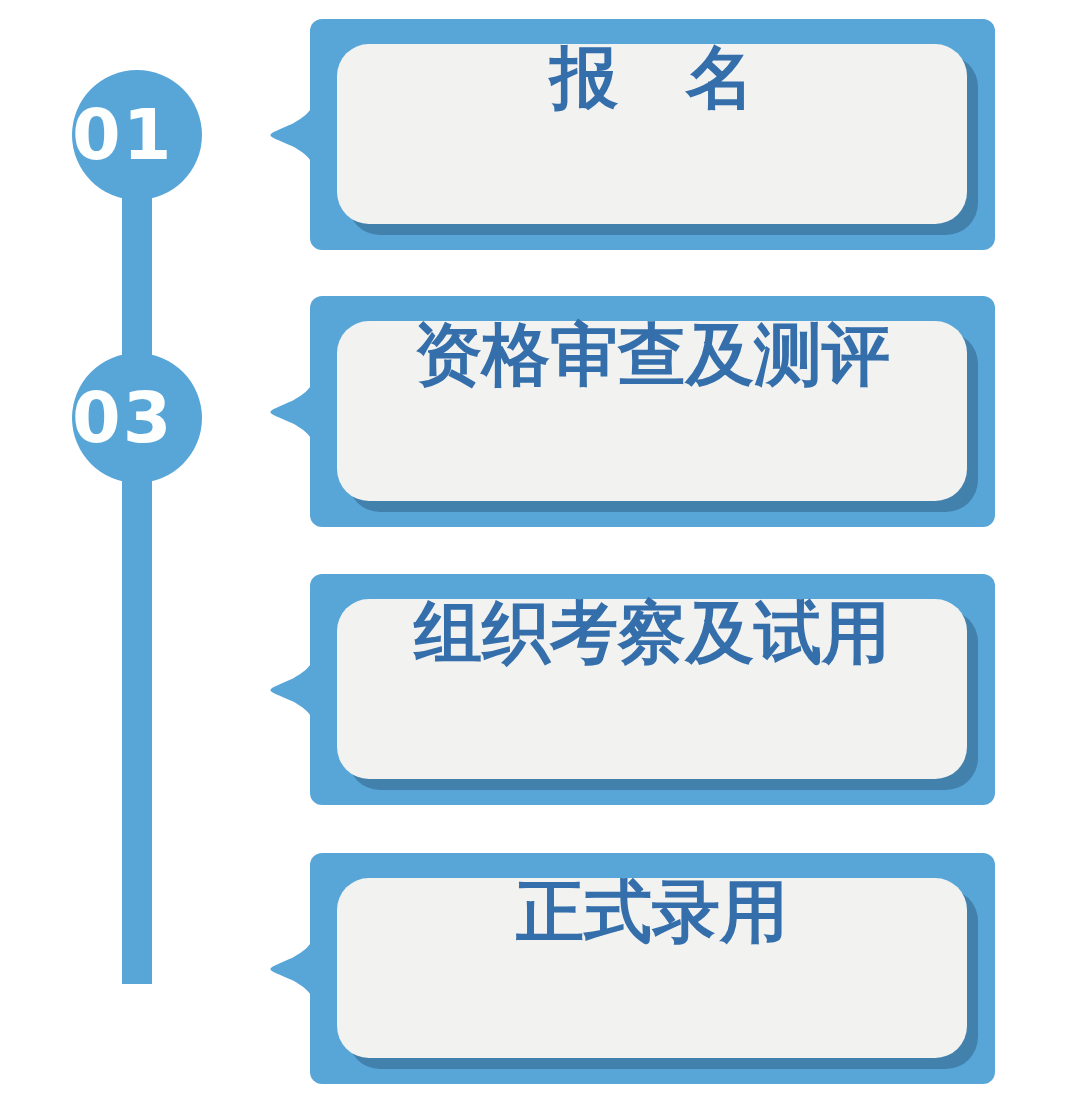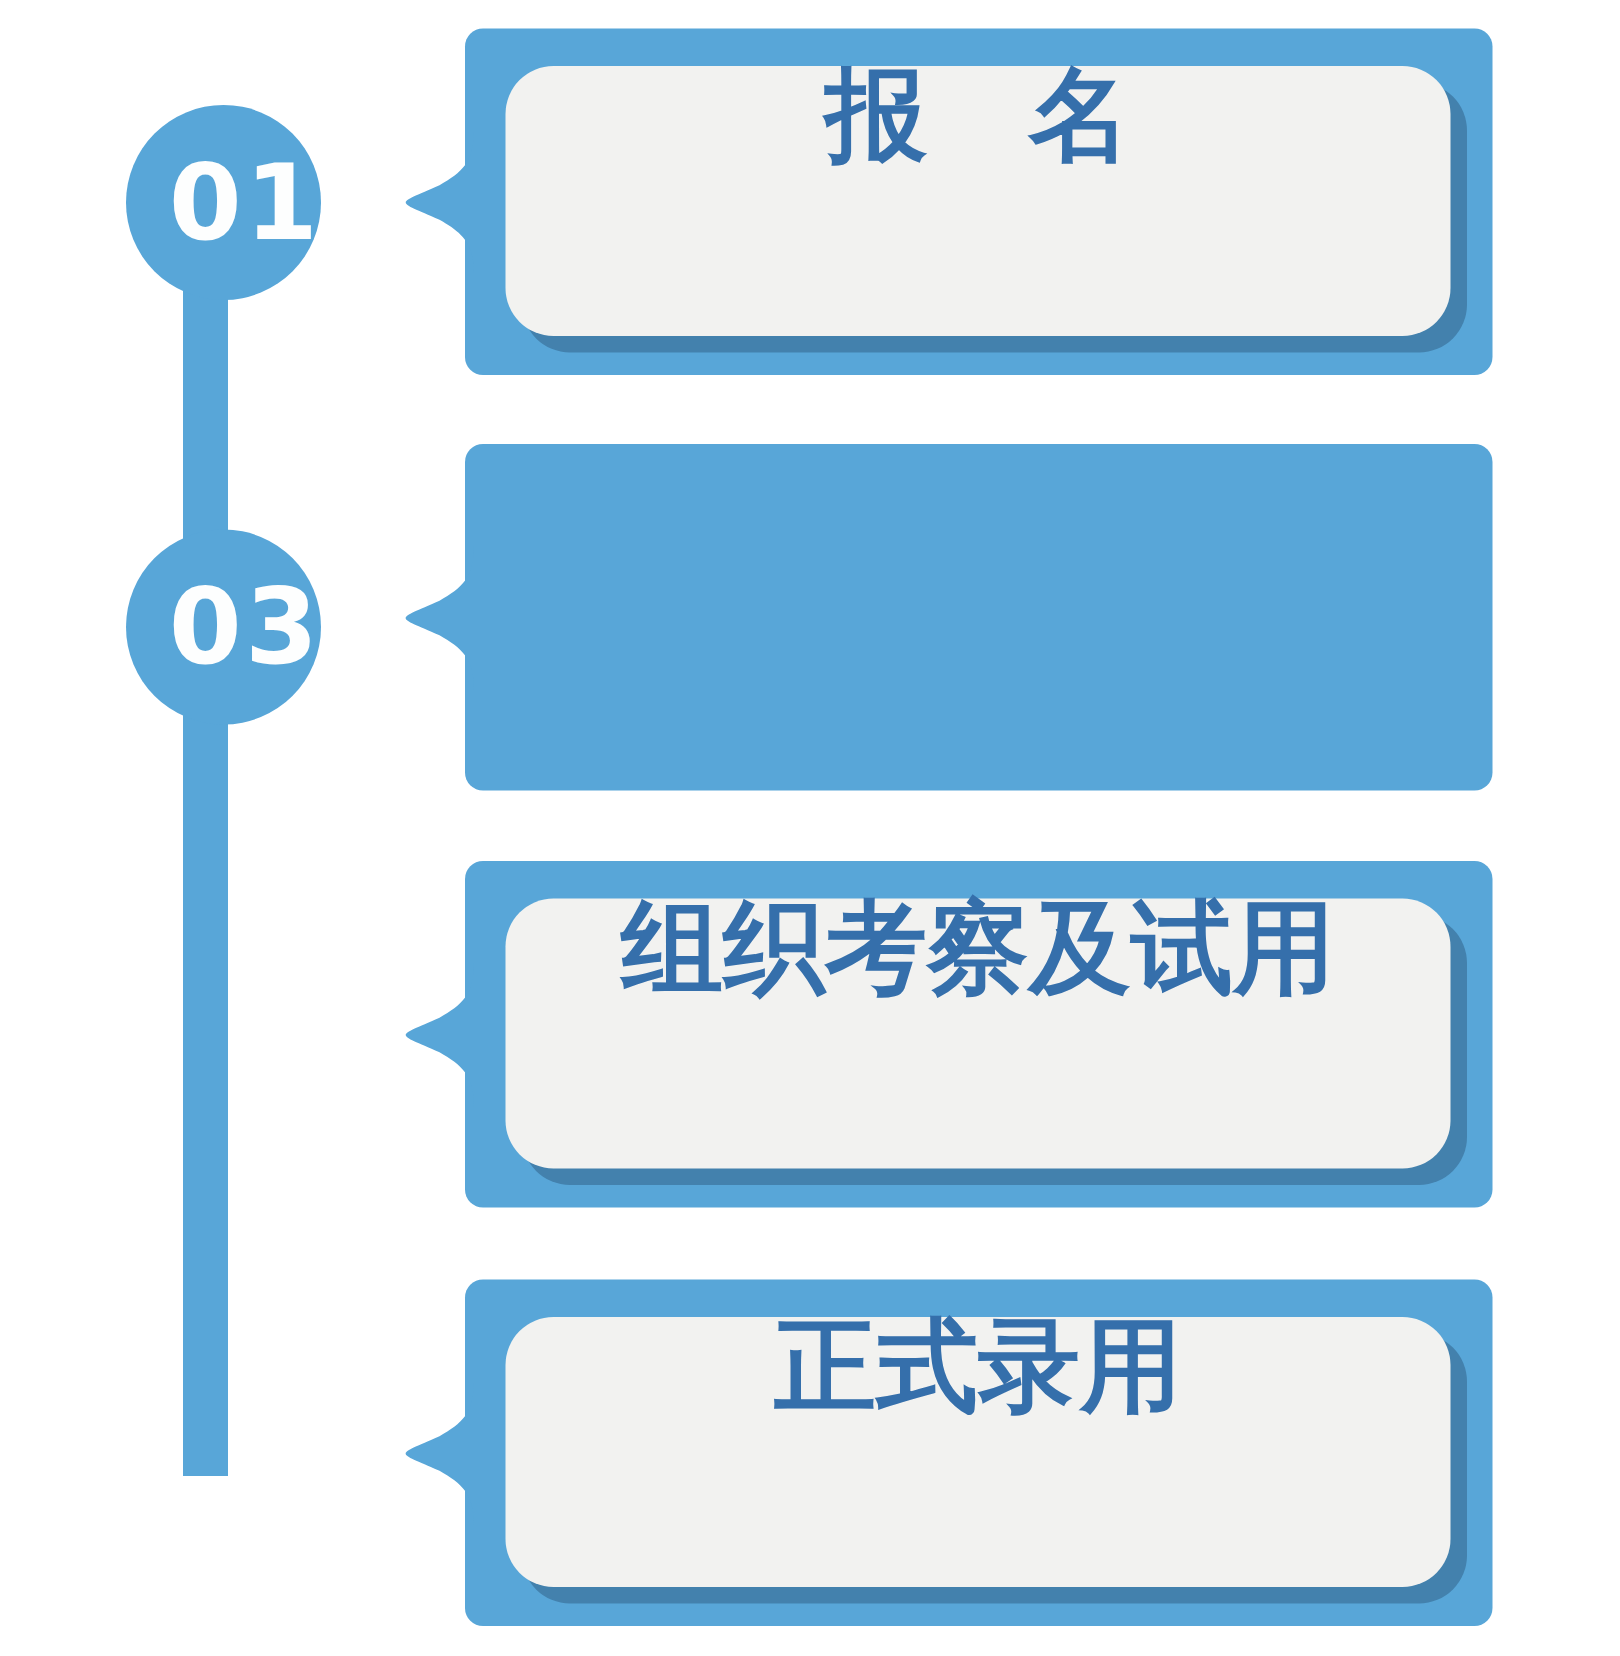--- a/index.html
+++ b/index.html
@@ -18,25 +18,25 @@
     font-family:"DejaVu Sans","Liberation Sans",sans-serif;
   }
   .timeline-line{
     position:absolute;
     left:122px;top:135px;
     width:30px;height:849px;
     background:var(--blue);
   }
   .step-circle{
     position:absolute;
-    left:84px;
+    left:72px;
     width:130px;height:130px;
     border-radius:50%;
     background:var(--blue);
-    display:flex;align-items:center;justify-content:flex-end;
+    display:flex;align-items:center;justify-content:flex-start;
   }
   .step-circle span{
     color:var(--num-white);
     font-size:70px;
     font-weight:600;
     letter-spacing:2px;
     line-height:1;
   }
   .c1{top:70px}.c2{top:353px}.c3{top:636px}.c4{top:919px}
   .step-card{
@@ -88,20 +88,23 @@
     </div>
   </div>
 
   <div class="step-circle c2">
     <span>03</span>
   </div>
   <div class="step-card r2">
     <svg class="bump" viewBox="0 0 54 100" preserveAspectRatio="none">
       <path d="M54,0 C54,22 46,29 31,38 C1,52 1,48 31,62 C46,71 54,78 54,100 Z" fill="#58a6d8"></path>
     </svg>
+    <div class="card-inner">
+      <span>资格审查及测评</span>
+    </div>
   </div>
 
   <div class="step-card r3">
     <svg class="bump" viewBox="0 0 54 100" preserveAspectRatio="none">
       <path d="M54,0 C54,22 46,29 31,38 C1,52 1,48 31,62 C46,71 54,78 54,100 Z" fill="#58a6d8"></path>
     </svg>
     <div class="card-inner">
       <span>组织考察及试用</span>
     </div>
   </div>

